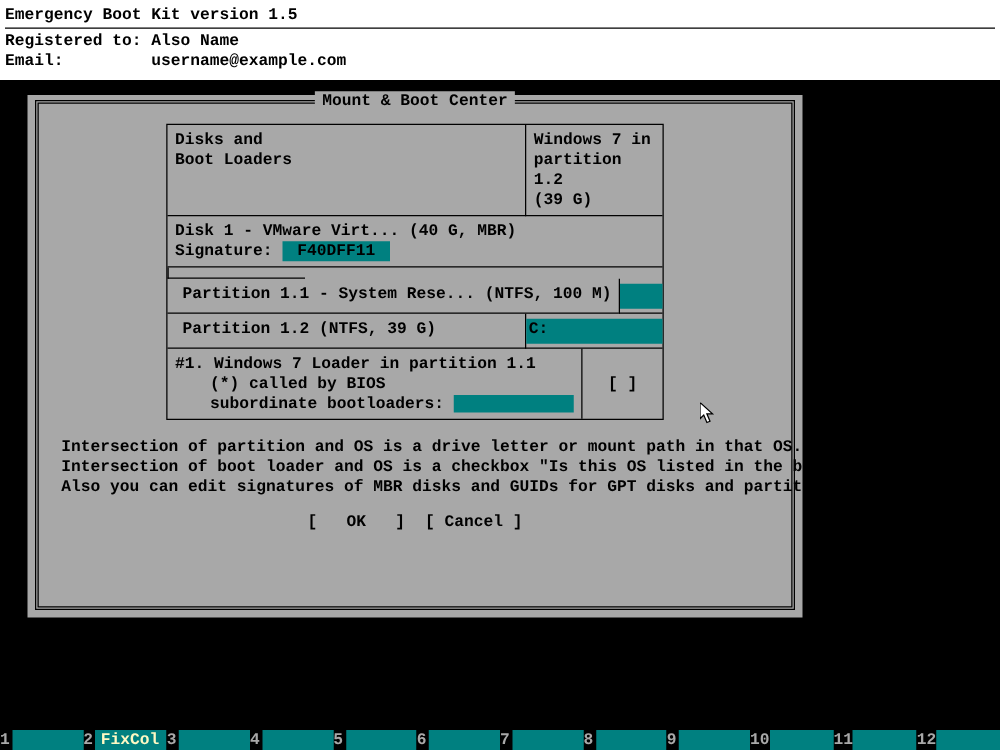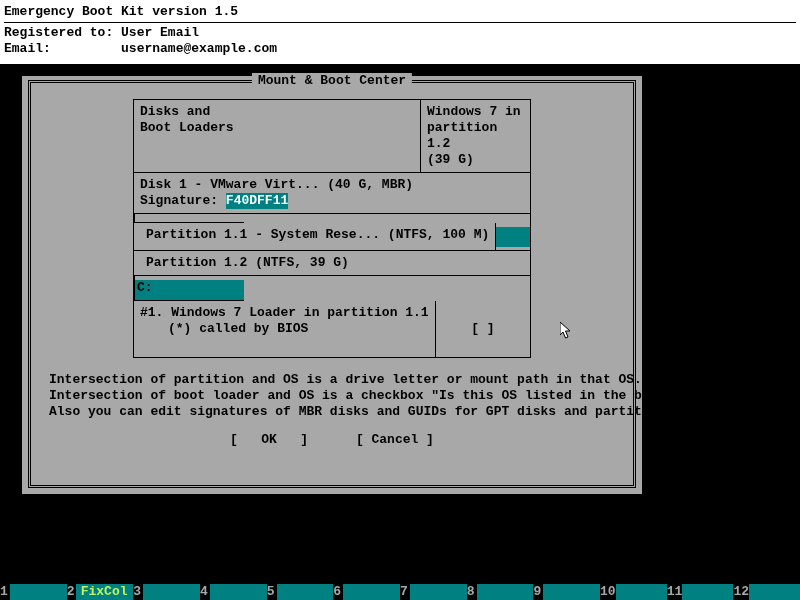--- a/index.html
+++ b/index.html
@@ -83,23 +83,23 @@
   .tcell-right {
     width: 110px;
     padding: 4px 6px;
     border-left: 1px solid #000;
     border-bottom: 1px solid #000;
   }
   .trow.last .tcell-left,
   .trow.last .tcell-right { border-bottom: none; }
   .hl-teal {
     background: #008080;
-    color: #ffffff;
+    color: #000000;
     display: inline-block;
-    padding: 0 0;
+    padding: 0 12px;
   }
   .teal-block {
     display: inline-block;
     background: #008080;
     height: 14px;
     vertical-align: middle;
   }
   .tcell-right.full-teal { padding:0; }
   .tcell-right.full-teal .teal-fill {
     background:#008080;
@@ -114,21 +114,21 @@
     margin: 14px 6px 0 6px;
   }
   .help p { white-space: pre; }
   .buttons {
     text-align: center;
     margin-top: 12px;
   }
   .btn {
     display: inline-block;
     white-space: pre;
-    margin: 0 20px;
+    margin: 0 4px;
     cursor: pointer;
   }
 
   
   .fbar {
     position: absolute;
     left: 0; right: 0; bottom: 0;
     height: 16px;
     background: #008080;
     display: flex;
@@ -143,39 +143,39 @@
   .fcell .num {
     position: absolute;
     left: 0; top: 0;
     background: #000;
     color: #a8a8a8;
     padding: 0 2px 0 0;
   }
   .fcell .lbl {
     position: absolute;
     left: 14px; top: 0;
-    color: #bef264;
+    color: #fef9c3;
   }
   .fcell.wide .num { padding-right:0; }
 
   
   .cursor {
     position: absolute;
     width: 12px; height: 18px;
     pointer-events: none;
     z-index: 50;
   }
 </style>
 </head>
 <body>
 
 <div class="header">
   <div class="row">Emergency Boot Kit version 1.5</div>
   <div class="rule"></div>
-  <div class="row"><span>Registered to:</span> <span>User Email</span></div>
+  <div class="row"><span>Registered to:</span> <span>Also Name</span></div>
   <div class="row"><span>Email:</span>         <span>username@example.com</span></div>
 </div>
 
 <div class="screen">
   <div class="panel-shadow"></div>
   <div class="panel-outer">
     <div class="border-double">
       <span class="title"> Mount &amp; Boot Center </span>
 
       <div class="table-box">
@@ -200,31 +200,32 @@
           <div class="tcell-right"></div>
         </div>
 
         <div class="trow" style="min-height:28px;">
           <div class="tcell-left nowrap indent">Partition 1.1 - System Rese... (NTFS, 100 M)</div>
           <div class="tcell-right full-teal">
               <div class="teal-fill"></div>
             </div>
         </div>
 
-        <div class="trow" style="min-height:28px;flex-direction:column;">
+        <div class="trow" style="min-height:28px;">
           <div class="tcell-left nowrap indent">Partition 1.2 (NTFS, 39 G)</div>
           <div class="tcell-right full-teal">
               <div class="teal-fill">C:</div>
             </div>
         </div>
 
         <div class="trow last" style="min-height:56px;">
           <div class="tcell-left">
             <div class="nowrap">#1. Windows 7 Loader in partition 1.1</div>
             <div class="nowrap" style="padding-left:28px;">(*) called by BIOS</div>
+            <div class="nowrap" style="padding-left:28px;"><span>subordinate bootloaders: </span><span class="teal-block" style="width:96px;"></span></div>
           </div>
           <div class="tcell-right" style="text-align:center; padding-top:20px;">[ ]</div>
         </div>
 
       </div>
 
       <div class="help">
         <p>Intersection of partition and OS is a drive letter or mount path in that OS.</p>
         <p>Intersection of boot loader and OS is a checkbox "Is this OS listed in the boot menu?"</p>
         <p>Also you can edit signatures of MBR disks and GUIDs for GPT disks and partitions.</p>

